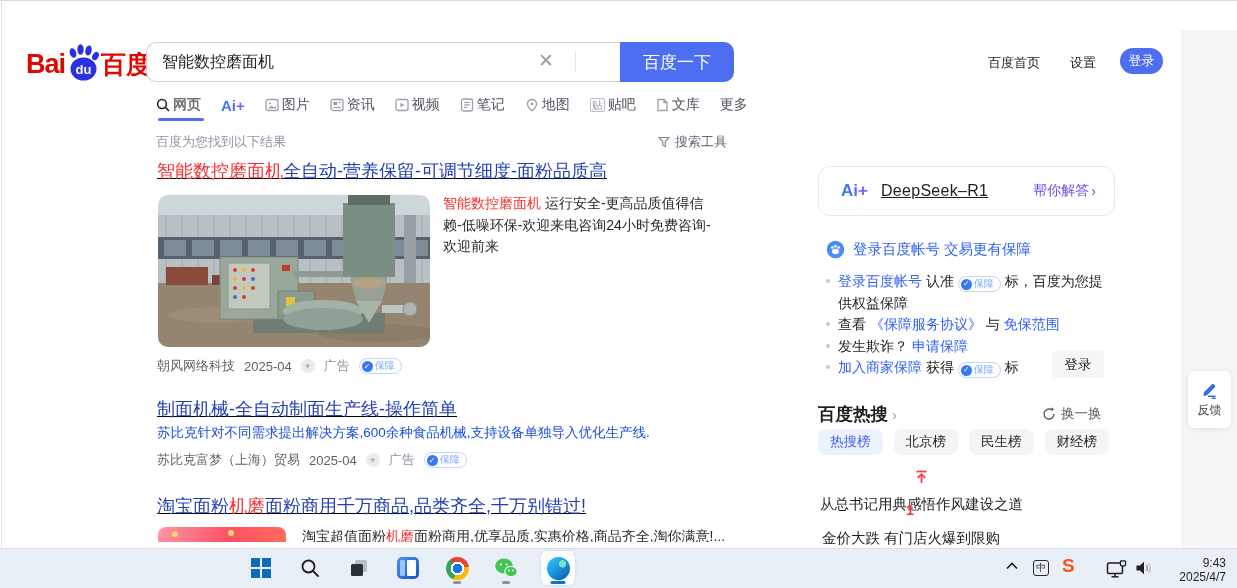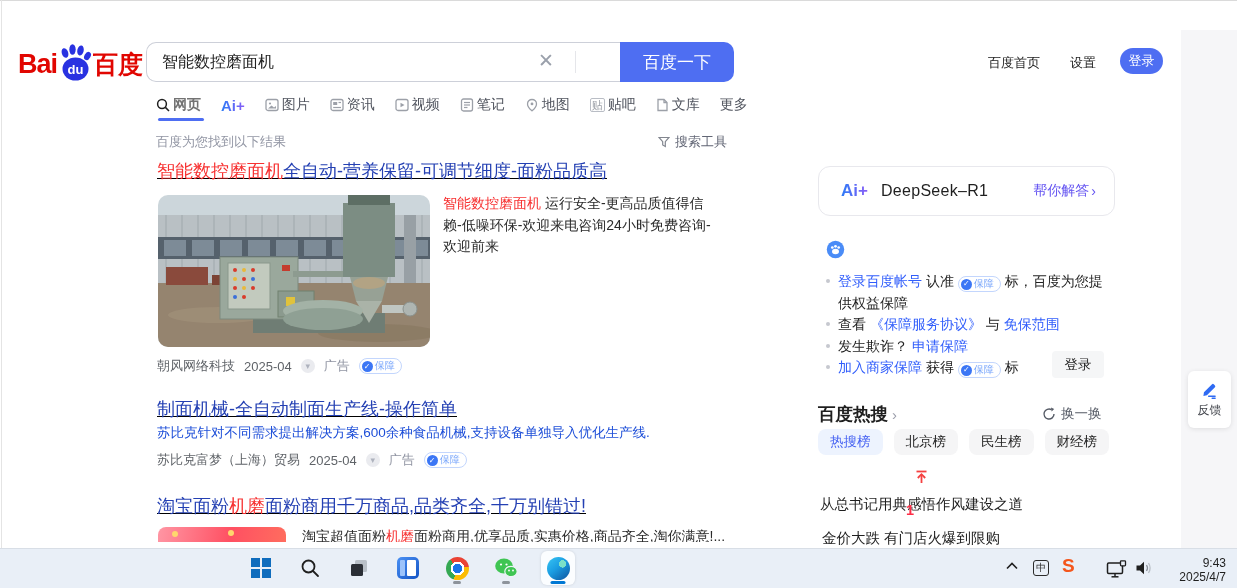--- a/index.html
+++ b/index.html
@@ -5,21 +5,21 @@
   * { margin:0; padding:0; box-sizing:border-box; }
   html,body { width:1237px; height:588px; overflow:hidden; }
   body { font-family:"Liberation Sans", sans-serif; background:#fff; position:relative; }
   .abs { position:absolute; }
   .page { position:relative; width:1237px; height:588px; background:#fff; }
   .topline { left:0; top:0; width:1237px; height:1px; background:#dadada; }
   .leftline { left:1px; top:0; width:1px; height:548px; background:#e4e4e4; }
 
   
   .logo { left:18px; top:44px; display:flex; align-items:center; cursor:pointer; }
-  .logo-bai { color:#e10601; font-size:27px; font-weight:bold; letter-spacing:-1px; }
+  .logo-bai { color:#e10601; font-size:27px; font-weight:bold; letter-spacing:-1px;margin-left:8px; }
   .logo-paw { width:40px; height:40px; margin:0 -2px; }
   .logo-cn { color:#e10601; font-size:25px; font-weight:bold; }
   .searchbox { left:146px; top:42px; width:474px; height:40px; border:1px solid #cdd0d9; border-right:none; border-radius:10px 0 0 10px; background:#fff; }
   .searchbox input { width:370px; height:36px; margin:1px 0 0 15px; border:none; outline:none; font-size:16px; color:#222; font-family:"Liberation Sans",sans-serif; background:transparent; }
   .clear-x { left:538px; top:50px; font-size:19px; color:#9aa0ab; cursor:pointer; line-height:22px; }
   .search-sep { left:575px; top:51px; width:1px; height:22px; background:#e5e6ea; }
   .search-btn { left:620px; top:42px; width:114px; height:40px; background:#4e6ef2; color:#fff; font-size:17px; border:none; border-radius:0 10px 10px 0; cursor:pointer; font-family:"Liberation Sans",sans-serif; }
   .hdr-link { top:54px; font-size:13px; color:#222; cursor:pointer; }
   .hdr-home { left:988px; }
   .hdr-set { left:1070px; }
@@ -63,21 +63,21 @@
   .partial-text .red { color:#f73131; }
 
   
   .right-strip { left:1181px; top:30px; width:56px; height:518px; background:#f6f6f8; }
   .fb-card { left:1188px; top:371px; width:43px; height:57px; background:#fff; border-radius:6px; box-shadow:0 1px 5px rgba(0,0,0,.10); display:flex; flex-direction:column; align-items:center; justify-content:center; gap:3px; cursor:pointer; }
   .fb-label { font-size:12px; color:#43464d; }
 
   
   .ds-card { left:818px; top:166px; width:297px; height:50px; border:1px solid #e8e8ed; border-radius:12px; display:flex; align-items:center; padding:0 18px 0 22px; cursor:pointer; background:#fff; }
   .ds-logo { font-weight:bold; font-size:17px; background:linear-gradient(90deg,#2b7bf6,#8a5cf7); -webkit-background-clip:text; background-clip:text; color:transparent; }
-  .ds-name { margin-left:13px; font-size:16px; color:#1f1f1f; letter-spacing:.3px; }
+  .ds-name { margin-left:13px; font-size:16px; color:#1f1f1f; letter-spacing:.3px;text-decoration:underline; }
   .ds-cta { margin-left:auto; font-size:14px; color:#6353f1; display:flex; align-items:center; gap:2px; }
   .pr-header { left:826px; top:240px; display:flex; align-items:center; gap:8px; font-size:14.5px; color:#2f62f6; cursor:pointer; }
   .pr-item { left:826px; display:flex; gap:8px; font-size:14px; color:#1f1f1f; line-height:22px; }
   .pr-dot { width:4px; height:4px; border-radius:50%; background:#c6c8cf; margin-top:9px; flex:none; }
   .pr-link { color:#315efb; cursor:pointer; }
   .pr-i1 { top:270px; width:278px; }
   .pr-i2 { top:313px; } .pr-i3 { top:335px; } .pr-i4 { top:356px; }
   .pr-login { left:1052px; top:351px; width:52px; height:27px; background:#f5f6f7; border:none; border-radius:4px; font-size:13.5px; color:#1f1f1f; cursor:pointer; font-family:"Liberation Sans",sans-serif; }
   .hot-title { left:818px; top:402px; display:flex; align-items:center; gap:4px; cursor:pointer; }
   .hot-title b { font-size:17.5px; color:#1f1f1f; }
@@ -355,20 +355,21 @@
   </div>
 
   <div class="abs pr-header">
     <svg width="19" height="19" viewBox="0 0 24 24">
       <circle cx="12" cy="12" r="11" fill="#4a8cf7"></circle>
       <circle cx="8" cy="9.5" r="1.7" fill="#fff"></circle>
         <circle cx="12" cy="8" r="1.8" fill="#fff"></circle>
         <circle cx="16" cy="9.5" r="1.7" fill="#fff"></circle>
       <ellipse cx="12" cy="14.5" rx="4.4" ry="3.4" fill="#fff"></ellipse>
     </svg>
+    <span>登录百度帐号 交易更有保障</span>
   </div>
 
   <div class="abs pr-item pr-i1">
     <span class="pr-dot"></span>
     <span><span class="pr-link">登录百度帐号</span>
       <span>认准</span>
       <span class="badge-bao">
           <span class="chk">✓</span>
           <span>保障</span>
         </span>

